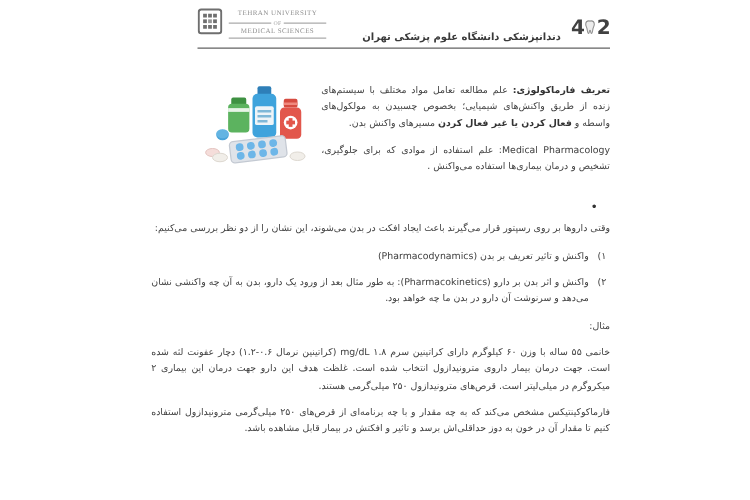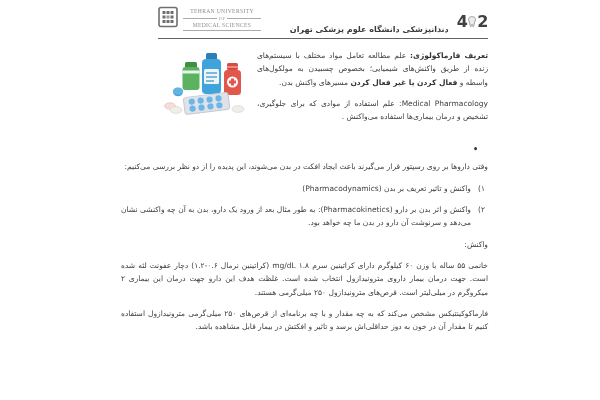--- a/index.html
+++ b/index.html
@@ -15,21 +15,21 @@
   .of-row{display:flex;align-items:center;gap:2px;color:#9a9a9a;font-size:4.6px;}
   .of-row .ln{flex:1;border-top:1px solid #ababab;height:0;}
   .dept{display:flex;align-items:center;gap:8px;margin-top:3px;}
   .dept-title{font-size:8px;font-weight:bold;color:#3a3a3a;direction:rtl;margin-top:16px;}
   .badge{display:flex;align-items:center;font-weight:bold;font-size:16px;color:#414141;
          letter-spacing:-.5px;line-height:16px;}
   .badge svg{margin:0 -1px;}
   .rule{border:none;border-top:1px solid #636363;margin:4px 0 0 37px;height:0;}
 
   
-  .content{margin-top:10px;direction:rtl;font-size:7.5px;line-height:13.3px;
+  .content{margin-top:26px;direction:rtl;font-size:7.5px;line-height:13.3px;
            text-align:justify;color:#3e3e3e;}
   .content p{margin:0 0 8px 0;}
   b{font-weight:bold;color:#333;}
 
   .illus{float:left;width:130px;height:66px;margin:2px 6px 4px 0;}
 
   .heading{clear:both;margin:23px 0 6px 0;display:flex;align-items:center;gap:5px;
            padding-right:10px;font-weight:bold;color:#333;text-align:right;}
   .bullet{font-size:8px;line-height:8px;}
 
@@ -131,34 +131,34 @@
     </div>
 
     <p><b>تعریف فارماکولوژی:</b><span> علم مطالعه تعامل مواد مختلف با سیستم‌های زنده از طریق واکنش‌های شیمیایی؛ بخصوص چسبیدن به مولکول‌های واسطه و </span><b>فعال کردن یا غیر فعال کردن</b><span> مسیرهای واکنش بدن.</span></p>
 
     <p>Medical Pharmacology: علم استفاده از موادی که برای جلوگیری، تشخیص و درمان بیماری‌ها استفاده می‌واکنش .</p>
 
     <div class="heading">
       <span class="bullet">•</span>
     </div>
 
-    <p>وقتی داروها بر روی رسپتور قرار می‌گیرند باعث ایجاد افکت در بدن می‌شوند، این پدیده را از دو نظر بررسی می‌کنیم:</p>
+    <p>وقتی داروها بر روی رسپتور قرار می‌گیرند باعث ایجاد افکت در بدن می‌شوند، این نشان را از دو نظر بررسی می‌کنیم:</p>
 
     <div class="nlist">
       <div class="list-item">
         <span class="list-num">۱)</span>
         <span class="list-text">واکنش و تاثیر تعریف بر بدن (Pharmacodynamics)</span>
       </div>
       <div class="list-item">
         <span class="list-num">۲)</span>
         <span class="list-text">واکنش و اثر بدن بر دارو (Pharmacokinetics): به طور مثال بعد از ورود یک دارو، بدن به آن چه واکنشی نشان می‌دهد و سرنوشت آن دارو در بدن ما چه خواهد بود.</span>
       </div>
     </div>
 
-    <p class="example">واکنش:</p>
+    <p class="example">مثال:</p>
 
     <p>خانمی ۵۵ ساله با وزن ۶۰ کیلوگرم دارای کراتینین سرم ۱.۸ mg/dL (کراتینین نرمال ۰.۶-۱.۲) دچار عفونت لثه شده است. جهت درمان بیمار داروی مترونیدازول انتخاب شده است. غلظت هدف این دارو جهت درمان این بیماری ۲ میکروگرم در میلی‌لیتر است. قرص‌های مترونیدازول ۲۵۰ میلی‌گرمی هستند.</p>
 
     <p>فارماکوکینتیکس مشخص می‌کند که به چه مقدار و با چه برنامه‌ای از قرص‌های ۲۵۰ میلی‌گرمی مترونیدازول استفاده کنیم تا مقدار آن در خون به دوز حداقلی‌اش برسد و تاثیر و افکتش در بیمار قابل مشاهده باشد.</p>
 
 
   </div>
 </div>
 
 </body></html>

